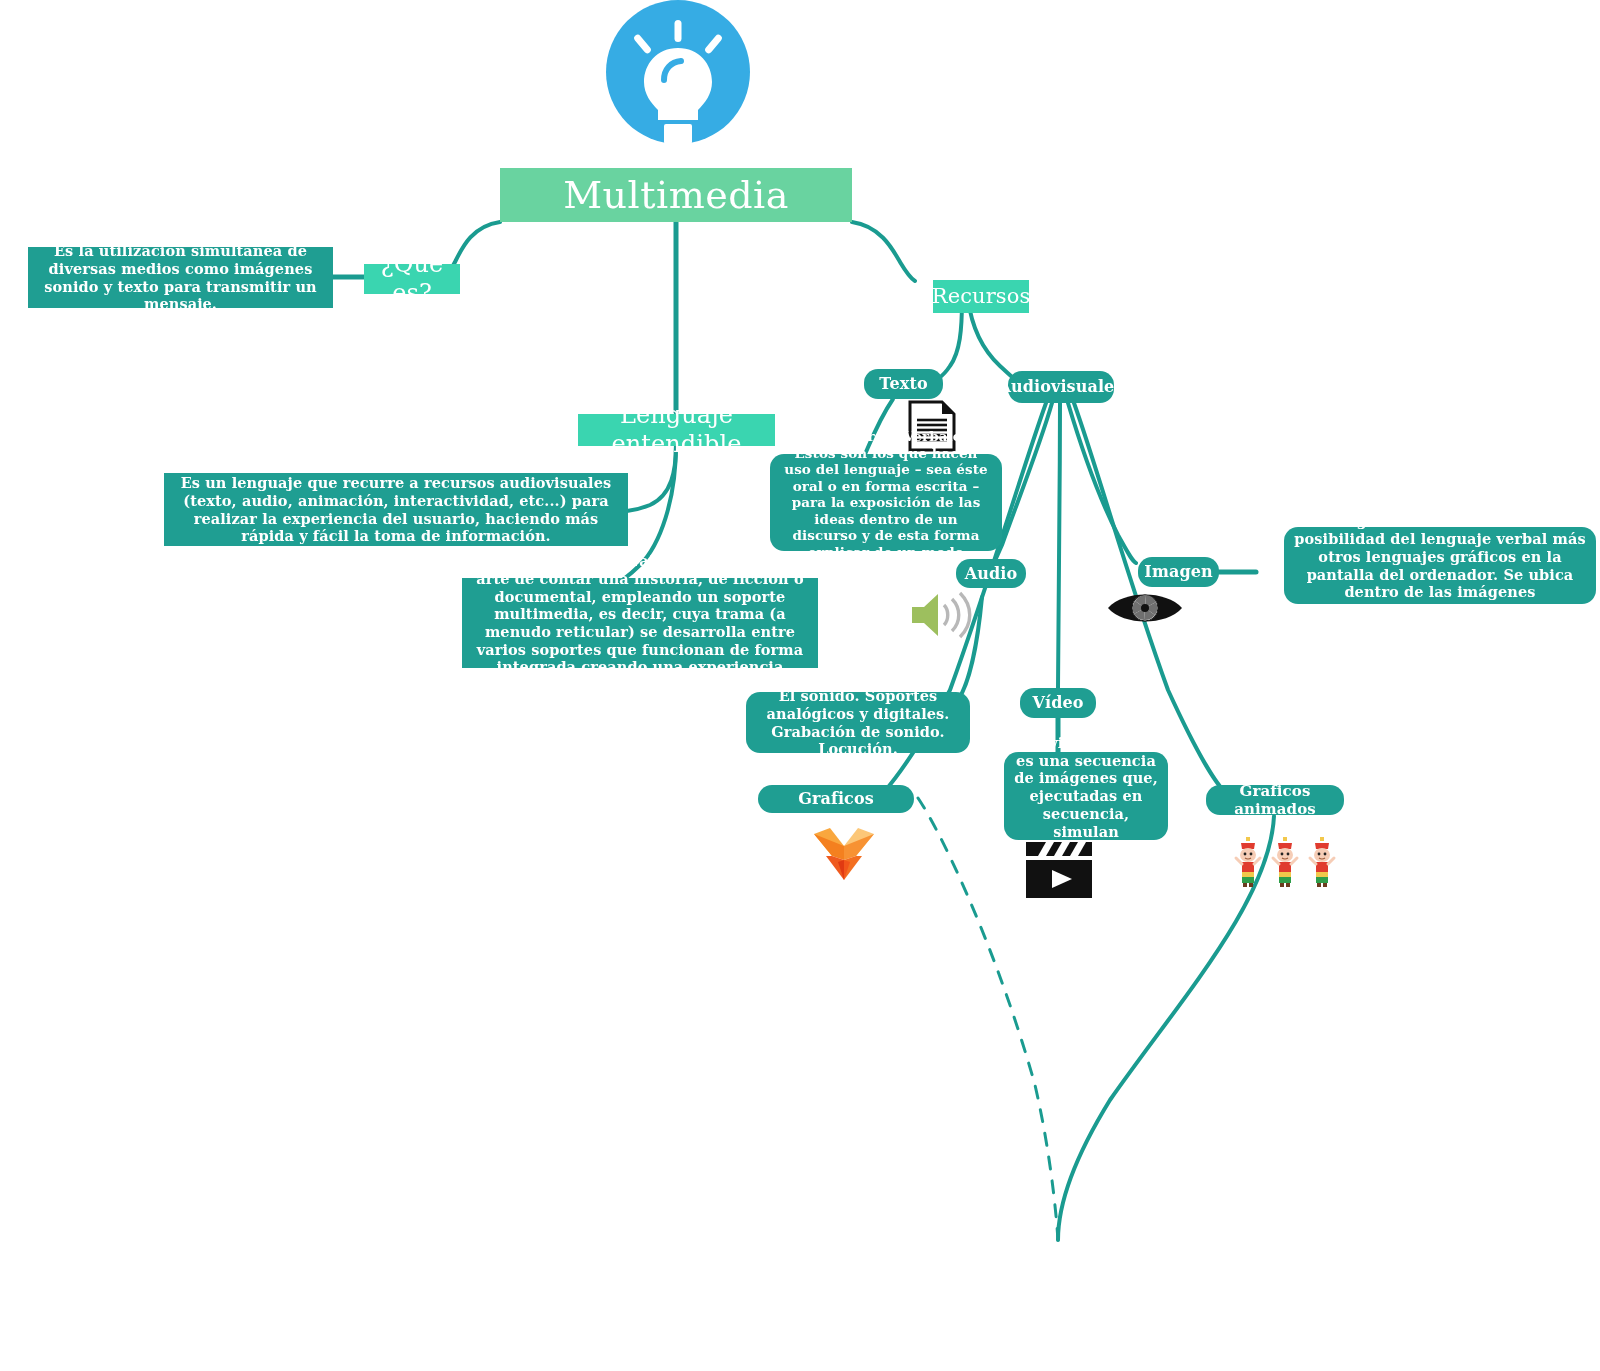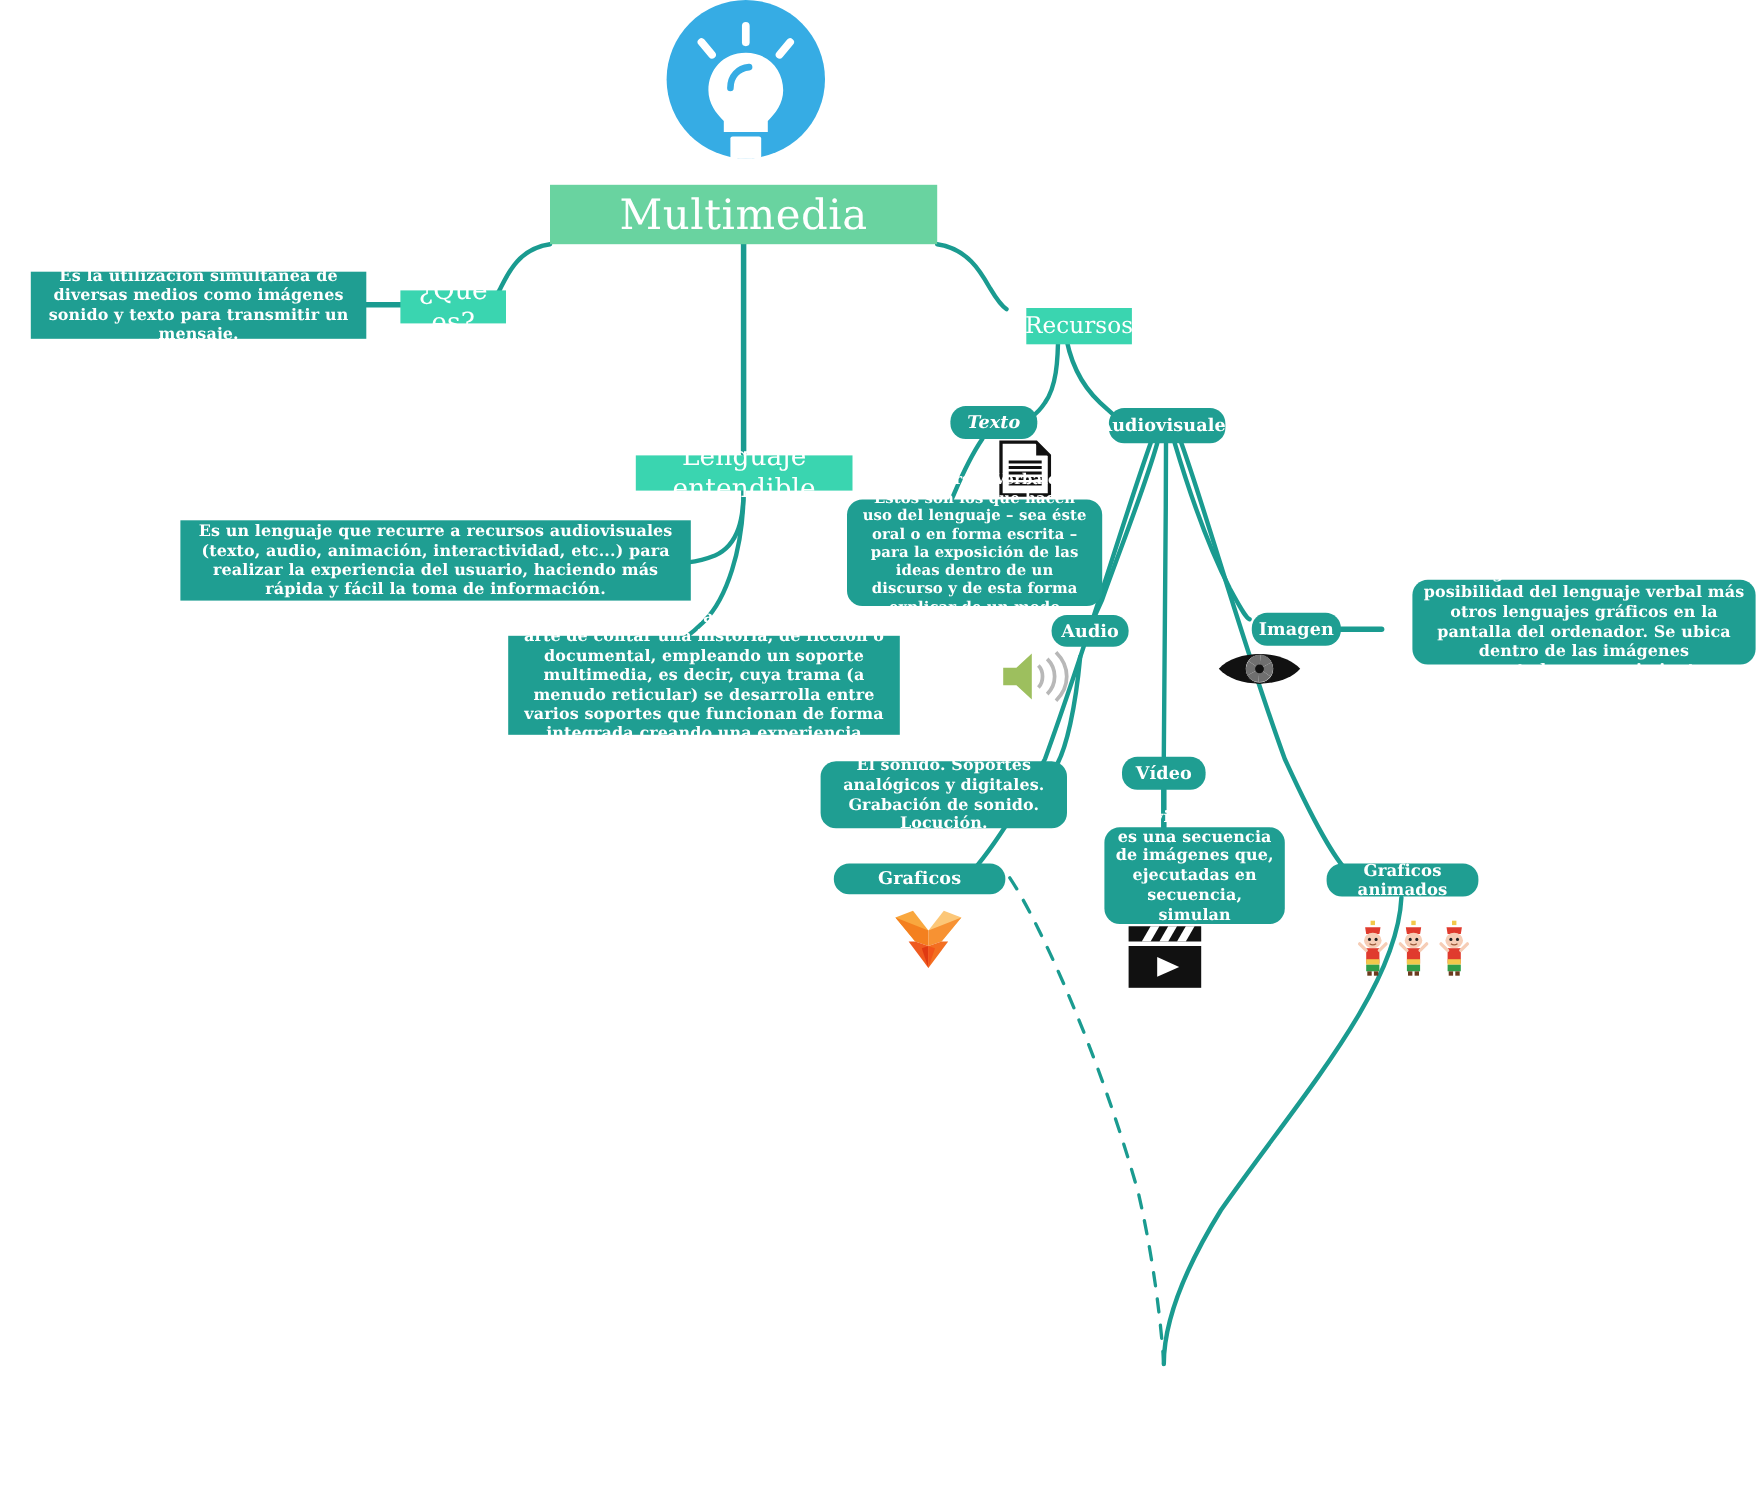--- a/index.html
+++ b/index.html
@@ -149,21 +149,21 @@
   </div>
 
   <div class="node leaf square" style="left:434px; top:578px; width:356px; height:90px;">
     <span>Consideramos narrativa transmedia al arte de contar una historia, de ficción o documental, empleando un soporte multimedia, es decir, cuya trama (a menudo reticular) se desarrolla entre varios soportes que funcionan de forma integrada creando una experiencia inmersiva.</span>
   </div>
 
   <div class="node l1" style="left:908px; top:280px; width:96px; height:33px; font-size:21px;margin-left:25px;">
     <span>Recursos</span>
   </div>
 
-  <div class="node pill" style="left:864px; top:369px; width:79px; height:30px;font-style:italic;">
+  <div class="node pill" style="left:864px; top:369px; width:79px; height:30px;">
     <span>Texto</span>
   </div>
 
   <div class="icon-wrap" style="left:904px; top:398px; width:56px; height:56px;">
     <svg width="56" height="56" viewBox="0 0 56 56" xmlns="http://www.w3.org/2000/svg">
       <path d="M6 4 L38 4 L50 16 L50 52 L6 52 Z" fill="#ffffff" stroke="#111111" stroke-width="3"></path>
       <path d="M38 4 L38 16 L50 16 Z" fill="#111111"></path>
       <g stroke="#111111" stroke-width="2.6">
         <line x1="13" y1="22" x2="43" y2="22"></line>
         <line x1="13" y1="27" x2="43" y2="27"></line>

